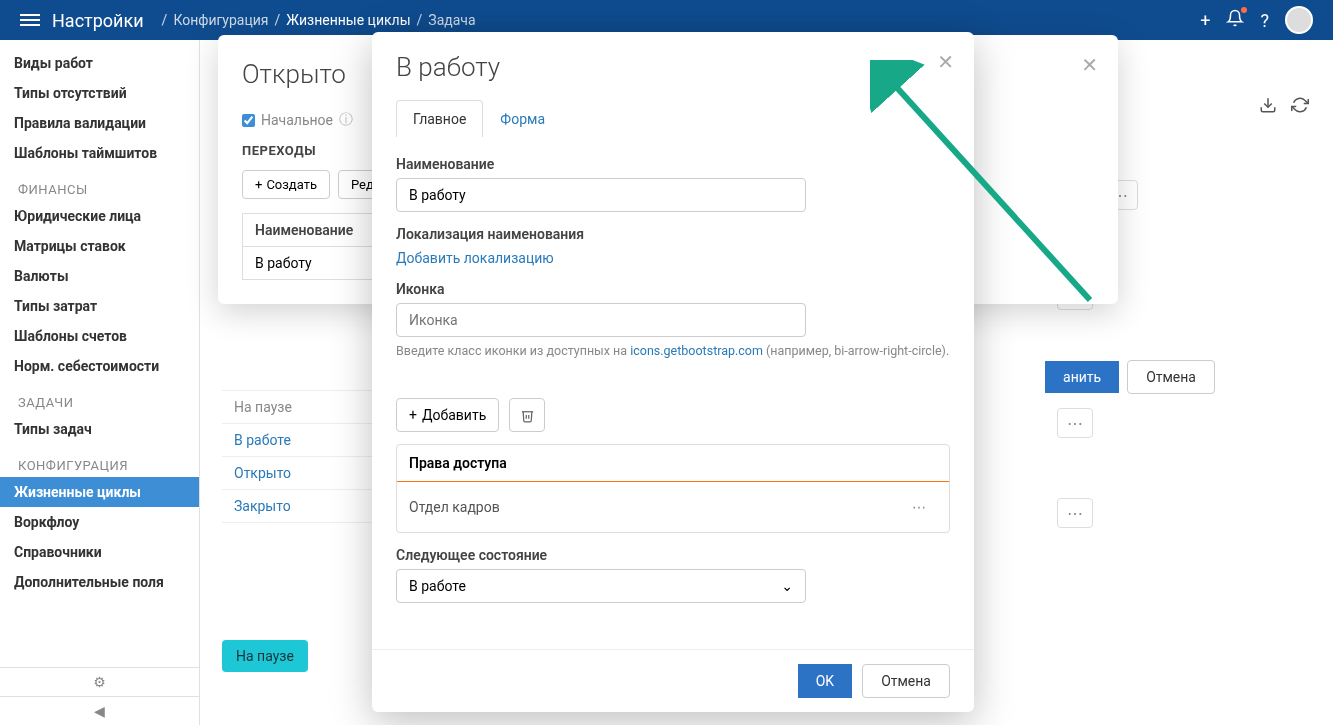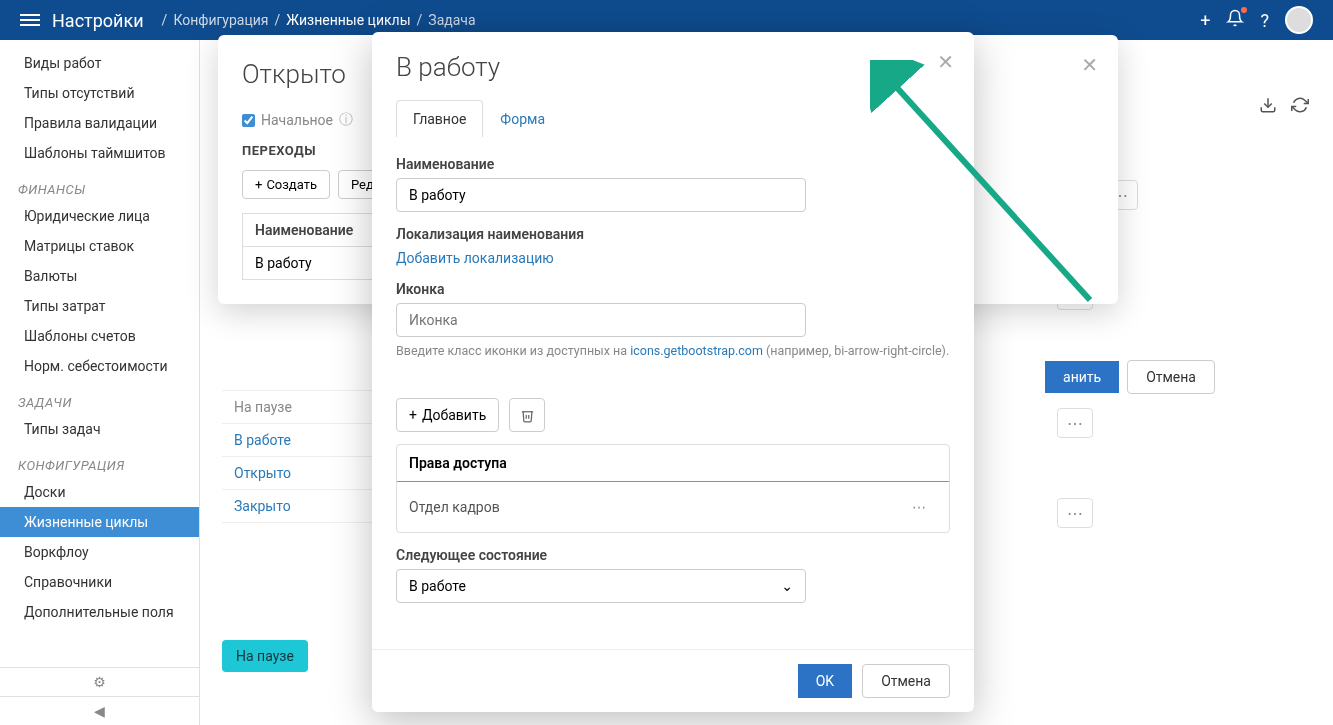--- a/index.html
+++ b/index.html
@@ -13,23 +13,23 @@
 .breadcrumb .sep { margin: 0 6px; }
 .breadcrumb .crumb-active { color: #fff; }
 .topbar-right { margin-left: auto; display: flex; align-items: center; gap: 16px; }
 .topbar-right .icon-btn { cursor: pointer; color: #fff; font-size: 18px; position: relative; }
 .bell-dot { position: absolute; top: -2px; right: -3px; width: 6px; height: 6px; background: #ff6b4a; border-radius: 50%; }
 .avatar { width: 28px; height: 28px; border-radius: 50%; background: #ddd; border: 2px solid #fff; }
 
 .main-area { display: flex; height: calc(100% - 40px); }
 
 .sidebar { width: 200px; background: #fff; border-right: 1px solid #e0e0e0; overflow-y: auto; padding-top: 8px; position: relative; }
-.sidebar-item { padding: 7px 24px; font-size: 14px; color: #333; cursor: pointer; }
+.sidebar-item { padding: 7px 14px; font-size: 14px; color: #333; cursor: pointer; font-weight: bold; }
 .sidebar-item.active { background: #3d8ed4; color: #fff; }
-.sidebar-group { padding: 14px 18px 4px; font-size: 13px; color: #888; letter-spacing: 0.5px; font-style: italic; }
+.sidebar-group { padding: 14px 18px 4px; font-size: 13px; color: #888; letter-spacing: 0.5px; }
 .sidebar-bottom { position: absolute; bottom: 0; left: 0; right: 0; border-top: 1px solid #e0e0e0; }
 .sidebar-bottom div { text-align: center; padding: 6px; color: #888; cursor: pointer; font-size: 14px; }
 .sidebar-bottom div:first-child { border-bottom: 1px solid #e0e0e0; }
 
 .content { flex: 1; position: relative; background: #fff; padding: 20px; }
 
 .state-link { display: block; padding: 8px 12px; color: #2a7ab9; font-size: 14px; cursor: pointer; border-bottom: 1px solid #eee; }
 
 .pause-badge { display: inline-block; background: #1ec7d6; color: #18343b; padding: 8px 14px; border-radius: 4px; font-size: 14px; margin-top: 50px; }
 
@@ -133,21 +133,20 @@
     <div class="sidebar-item">Матрицы ставок</div>
     <div class="sidebar-item">Валюты</div>
     <div class="sidebar-item">Типы затрат</div>
     <div class="sidebar-item">Шаблоны счетов</div>
     <div class="sidebar-item">Норм. себестоимости</div>
 
     <div class="sidebar-group">ЗАДАЧИ</div>
     <div class="sidebar-item">Типы задач</div>
 
     <div class="sidebar-group">КОНФИГУРАЦИЯ</div>
-    <div class="sidebar-item">Доски</div>
     <div class="sidebar-item active">Жизненные циклы</div>
     <div class="sidebar-item">Воркфлоу</div>
     <div class="sidebar-item">Справочники</div>
     <div class="sidebar-item">Дополнительные поля</div>
 
     <div class="sidebar-bottom">
       <div>⚙</div>
       <div>◀</div>
     </div>
   </div>

